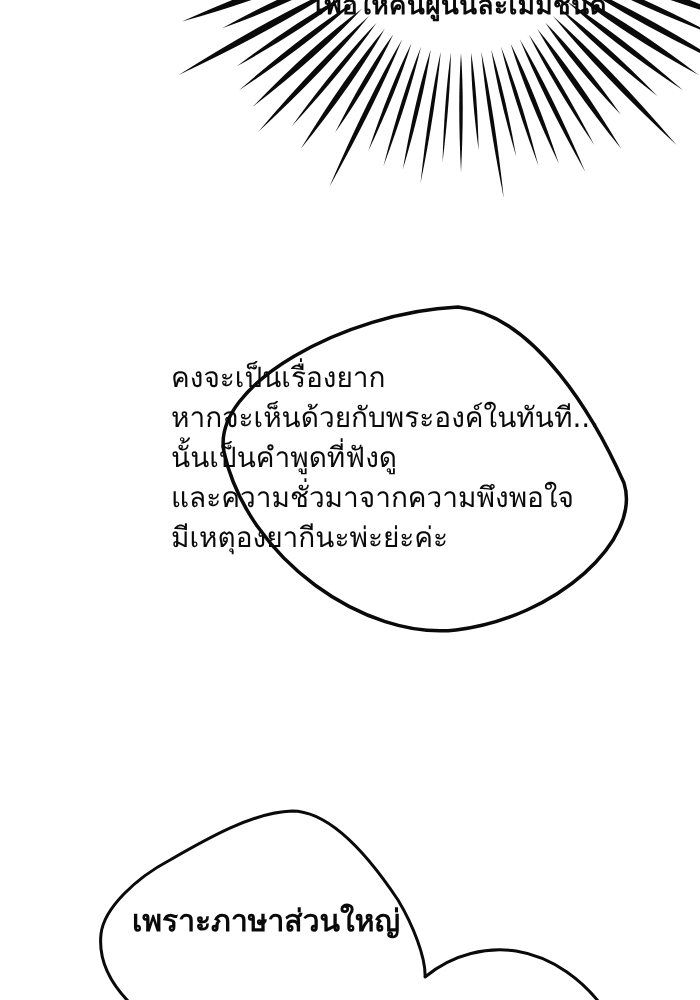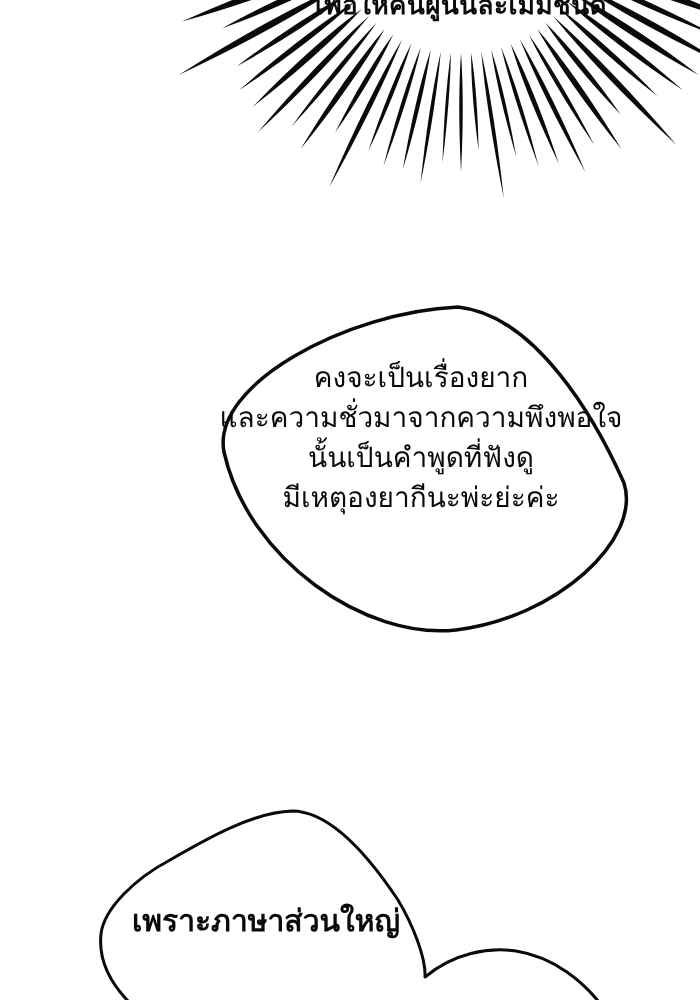--- a/index.html
+++ b/index.html
@@ -27,21 +27,21 @@
     line-height: 30px;
     font-weight: 700;
     letter-spacing: 0.5px;
     white-space: nowrap;
   }
   .middle-text {
     position: absolute;
     top: 358px;
     left: 135px;
     width: 500px;
-    text-align: center;
+    text-align: left;
     font-size: 28px;
     line-height: 40px;
   }
   .bottom-text {
     position: absolute;
     top: 898px;
     left: 40px;
     width: 380px;
     text-align: center;
     font-size: 30px;
@@ -106,22 +106,23 @@
              C 292 811, 330 852, 362 900
              C 377 925, 390 958, 389 977
              C 418 953, 452 947, 480 951
              C 518 957, 548 982, 566 1006" fill="none" stroke="#0a0a0a" stroke-width="3" stroke-linejoin="round"></path>
   </svg>
 
   <div class="burst-text">เพื่อให้คนผู้นั้นละเม็มชนิด</div>
 
   <div class="middle-text">
     <div class="speech-line">คงจะเป็นเรื่องยาก</div>
+    <div class="speech-line">หากจะเห็นด้วยกับพระองค์ในทันที...</div>
+    <div class="speech-line">นั้นเป็นคำพูดที่ฟังดู</div>
     <div class="speech-line">และความชั่วมาจากความพึงพอใจ</div>
-    <div class="speech-line">นั้นเป็นคำพูดที่ฟังดู</div>
     <div class="speech-line">มีเหตุองยากีนะพ่ะย่ะค่ะ</div>
   </div>
 
   <div class="bottom-text">
     <div class="speech-line">เพราะภาษาส่วนใหญ่</div>
   </div>
 
 </div>
 
 </body></html>

